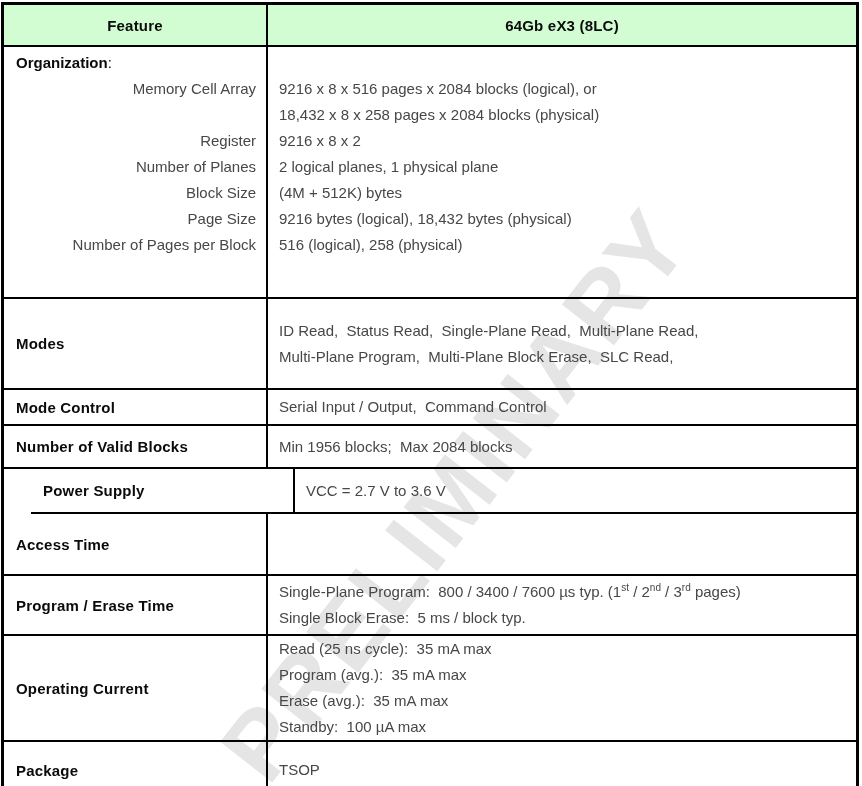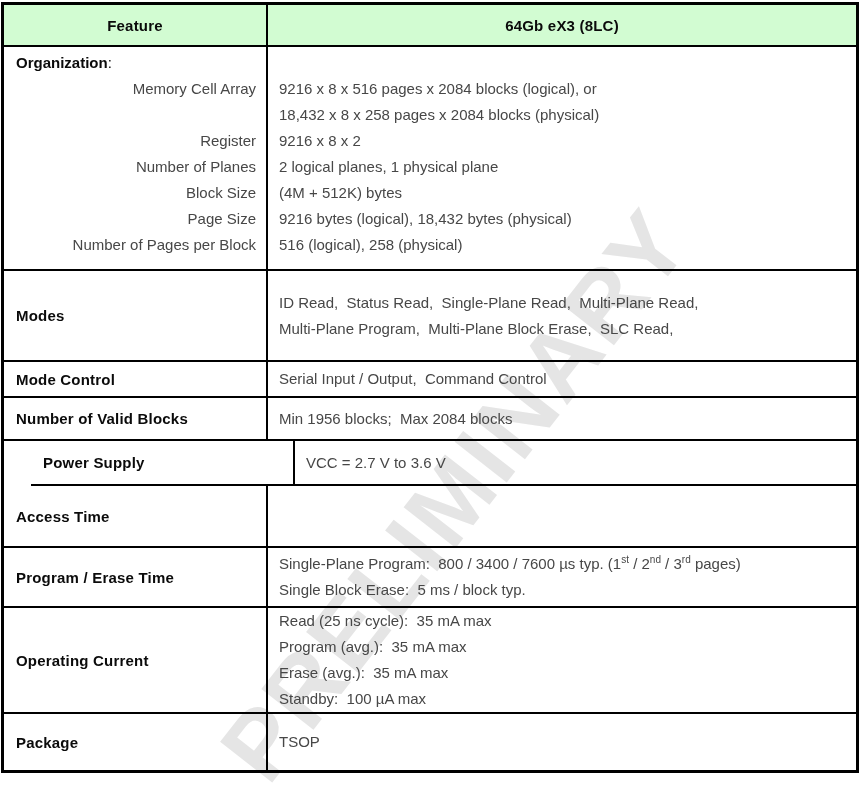--- a/index.html
+++ b/index.html
@@ -59,21 +59,21 @@
 
   
   .header-row { height: 42px; background: #d2fcd2; }
   .header-row .cell-left, .header-row .cell-right {
     align-items: center; justify-content: center; padding: 0;
     display: flex; flex-direction: row;
   }
   .header-label { font-weight: bold; font-size: 15px; color: #0b0b0b; letter-spacing: 0.2px; }
 
   
-  .h-org    { height: 224px; }
+  .h-org    { height: 252px; }
   .h-modes  { height: 91px; }
   .h-modectl{ height: 36px; }
   .h-valid  { height: 43px; }
   .h-power  { height: 45px; margin-left: 27px; }
   .h-access { height: 62px; }
   .h-prog   { height: 60px; }
   .h-opcur  { height: 106px; }
   .h-pkg    { height: 56px; }
 
   

